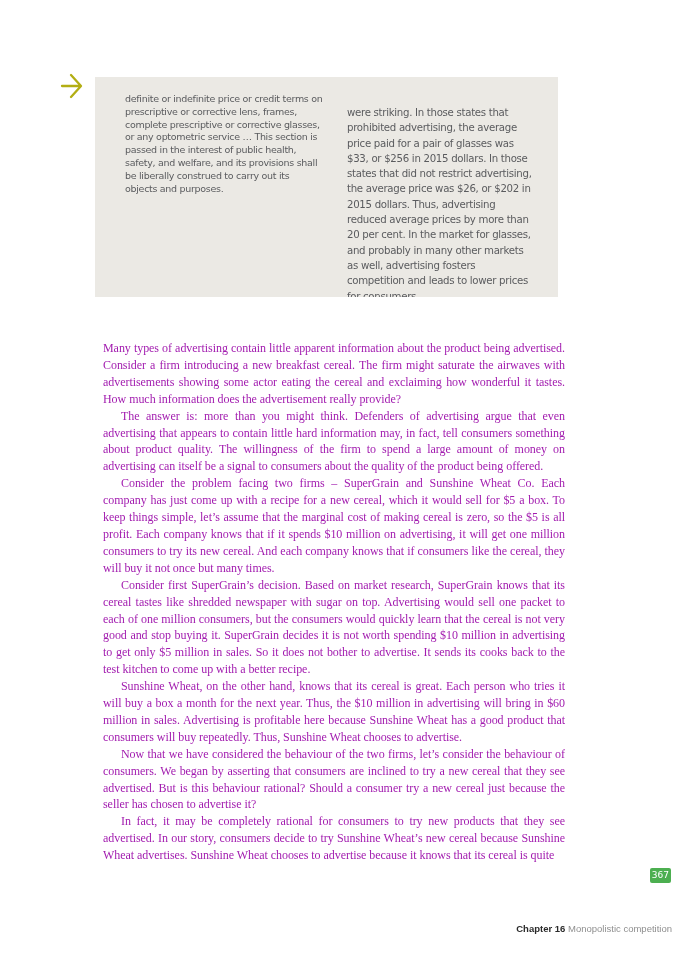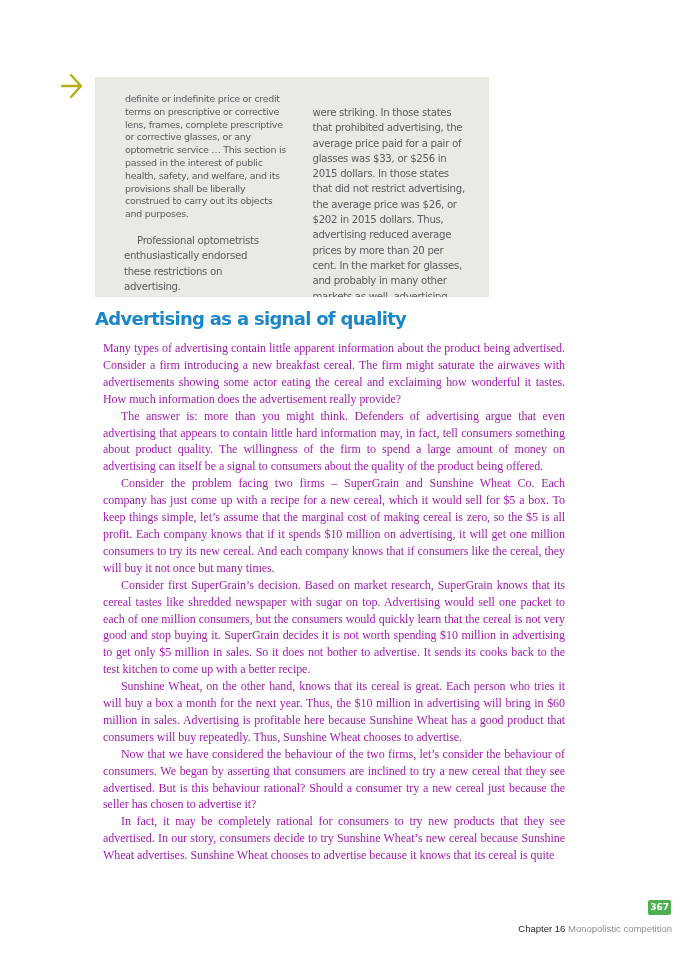--- a/index.html
+++ b/index.html
@@ -11,21 +11,21 @@
     overflow:hidden;
   }
   .page { position:absolute; inset:0; background:#ffffff; }
 
   
   .arrow-wrap { position:absolute; left:59px; top:71px; width:28px; height:30px; }
 
   
   .callout {
     position:absolute; left:95px; top:77px;
-    width:394px; height:220px;
+    width:463px; height:220px;
     background:#ebe9e4;
     box-sizing:border-box;
     padding:16px 12px 0 17px;
     display:flex; gap:12px;
     overflow:hidden;
   }
   .callout .col { flex:1; min-width:0; }
   .callout p {
     font-family:"DejaVu Sans", sans-serif;
     color:#5a5b5e;
@@ -69,60 +69,58 @@
   .body-text p { margin:0; }
   .body-text p.indent { text-indent:18px; }
 
   
   .copyright {
     position:absolute; left:118px; top:911px;
     font-size:7.5px; color:#a3a3a3; letter-spacing:0.1px;
     white-space:nowrap;
   }
   .page-badge {
-    position:absolute; right:29px; top:900px;
+    position:absolute; right:29px; top:868px;
     min-width:21px; height:15px;
     background:#4caf50;
     color:#ffffff;
     font-family:"DejaVu Sans", sans-serif;
-    font-size:9px; font-weight:bold;
+    font-size:9px; font-weight:normal;
     text-align:center; line-height:15px;
     border-radius:2px;
     padding:0 2px;
     box-sizing:border-box;
   }
   .chapter-line {
     position:absolute; right:28px; top:923px;
     font-size:9.5px; color:#8f8f8f;
     white-space:nowrap;
   }
-  .chapter-line .ch-label { font-weight:normal; color:#2a2a2a;margin-top:8px; }
+  .chapter-line .ch-label { font-weight:bold; color:#2a2a2a;margin-top:8px; }
 </style>
 </head>
 <body>
 
 <div class="page">
 
   <div class="arrow-wrap">
     <svg width="28" height="30" viewBox="0 0 28 30">
       <path d="M3 15 H21 M12 4 L22 15 L12 26" fill="none" stroke="#b3ae13" stroke-width="2.3" stroke-linecap="round" stroke-linejoin="round"></path>
     </svg>
   </div>
 
   <section class="callout">
     <div class="col">
       <p class="quote">definite or indefinite price or credit terms on prescriptive or corrective lens, frames, complete prescriptive or corrective glasses, or any optometric service … This section is passed in the interest of public health, safety, and welfare, and its provisions shall be liberally construed to carry out its objects and purposes.</p>
-      <p class="box-para">Professional optometrists enthusiastically endorsed these restrictions on advertising.</p>
     </div>
     <div class="col">
       <p class="box-para cont">were striking. In those states that prohibited advertising, the average price paid for a pair of glasses was $33, or $256 in 2015 dollars. In those states that did not restrict advertising, the average price was $26, or $202 in 2015 dollars. Thus, advertising reduced average prices by more than 20 per cent. In the market for glasses, and probably in many other markets as well, advertising fosters competition and leads to lower prices for consumers.</p>
     </div>
   </section>
 
-  <h1 class="section-heading">Advertising as a signal of quality</h1>
 
   <div class="body-text">
     <p>Many types of advertising contain little apparent information about the product being advertised. Consider a firm introducing a new breakfast cereal. The firm might saturate the airwaves with advertisements showing some actor eating the cereal and exclaiming how wonderful it tastes. How much information does the advertisement really provide?</p>
     <p class="indent">The answer is: more than you might think. Defenders of advertising argue that even advertising that appears to contain little hard information may, in fact, tell consumers something about product quality. The willingness of the firm to spend a large amount of money on advertising can itself be a signal to consumers about the quality of the product being offered.</p>
     <p class="indent">Consider the problem facing two firms – SuperGrain and Sunshine Wheat Co. Each company has just come up with a recipe for a new cereal, which it would sell for $5 a box. To keep things simple, let’s assume that the marginal cost of making cereal is zero, so the $5 is all profit. Each company knows that if it spends $10 million on advertising, it will get one million consumers to try its new cereal. And each company knows that if consumers like the cereal, they will buy it not once but many times.</p>
     <p class="indent">Consider first SuperGrain’s decision. Based on market research, SuperGrain knows that its cereal tastes like shredded newspaper with sugar on top. Advertising would sell one packet to each of one million consumers, but the consumers would quickly learn that the cereal is not very good and stop buying it. SuperGrain decides it is not worth spending $10 million in advertising to get only $5 million in sales. So it does not bother to advertise. It sends its cooks back to the test kitchen to come up with a better recipe.</p>
     <p class="indent">Sunshine Wheat, on the other hand, knows that its cereal is great. Each person who tries it will buy a box a month for the next year. Thus, the $10 million in advertising will bring in $60 million in sales. Advertising is profitable here because Sunshine Wheat has a good product that consumers will buy repeatedly. Thus, Sunshine Wheat chooses to advertise.</p>
     <p class="indent">Now that we have considered the behaviour of the two firms, let’s consider the behaviour of consumers. We began by asserting that consumers are inclined to try a new cereal that they see advertised. But is this behaviour rational? Should a consumer try a new cereal just because the seller has chosen to advertise it?</p>
     <p class="indent">In fact, it may be completely rational for consumers to try new products that they see advertised. In our story, consumers decide to try Sunshine Wheat’s new cereal because Sunshine Wheat advertises. Sunshine Wheat chooses to advertise because it knows that its cereal is quite</p>
   </div>

